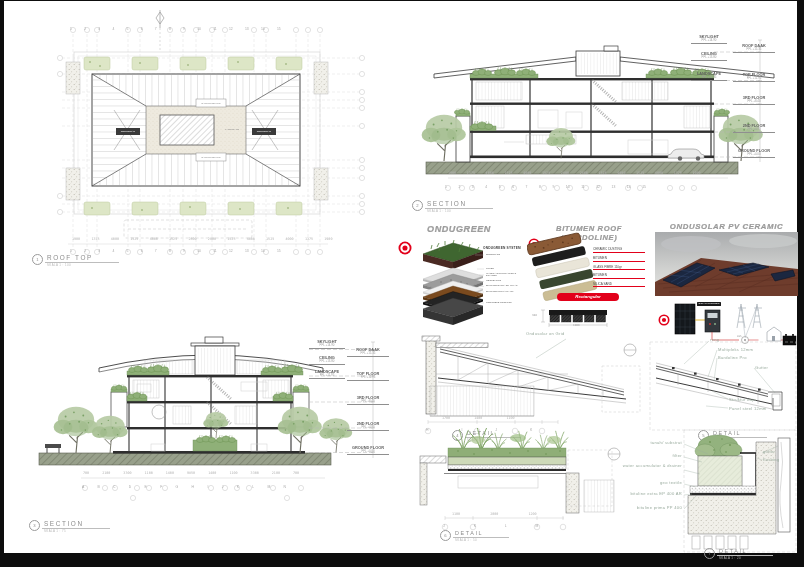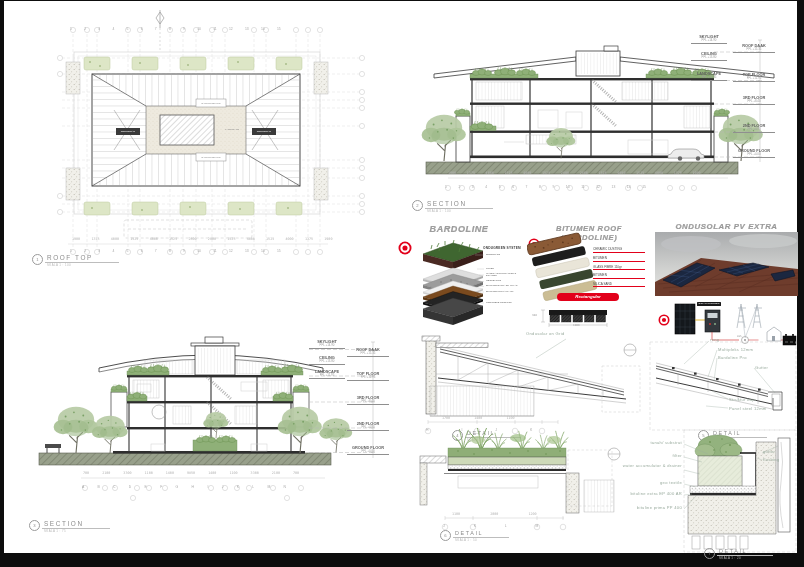--- a/index.html
+++ b/index.html
@@ -375,21 +375,21 @@
   <div class="dtitle" style="left:4px;top:178px">
     <span class="circ">2</span>
     <span class="tcol">
           <span class="tname">SECTION</span>
     <span class="tscale">SKALA 1 : 100</span>
         </span>
   </div>
 </div>
 
 <div class="panel" style="left:393px;top:224px;width:132px;height:104px">
-  <div class="ptitle" style="top:0">BARDOLINE</div>
+  <div class="ptitle" style="top:0">ONDUGREEN</div>
   <svg class="fill" viewBox="0 0 132 104">
     <g transform="translate(12,24)">
       <circle r="6.5" fill="#e2001a"></circle>
           <circle r="3.6" fill="none" stroke="#fff" stroke-width="2.1"></circle>
     </g>
     <g>
       <polygon points="30,30 60,19 90,27 60,38" fill="#3f6630" stroke="#2c4a1e" stroke-width=".5"></polygon>
       <path d="M38,25 l1,-4 M44,23 l2,-4 M52,21 l0,-4 M60,20 l1,-4 M68,22 l2,-4 M76,24 l1,-4 M84,26 l2,-3 M46,27 l1,-4 M66,28 l1,-4" stroke="#4e7a38" stroke-width=".8" fill="none"></path>
       <polygon points="30,30 60,38 60,45 30,37" fill="#4a2a23"></polygon>
       <polygon points="60,38 90,27 90,34 60,45" fill="#3a1f1a"></polygon>
@@ -476,21 +476,21 @@
   <span class="blab" style="left:66px;top:32px">BITUMEN</span>
   <span class="blab" style="left:66px;top:40.5px">GLASS FIBRE 110gr</span>
   <span class="blab" style="left:66px;top:49px">BITUMEN</span>
   <span class="blab" style="left:66px;top:57.5px">SILICA SAND</span>
   <div class="redbtn" style="left:30px;top:69px;width:62px">Rectangular</div>
   <span class="tinydim" style="left:5px;top:89px">340</span>
   <span class="tinydim" style="left:46px;top:99px">1000</span>
 </div>
 
 <div class="panel" style="left:653px;top:222px;width:147px;height:130px">
-  <div class="ptitle" style="top:0;font-size:7.8px">ONDUSOLAR PV EXTRA</div>
+  <div class="ptitle" style="top:0;font-size:7.8px">ONDUSOLAR PV CERAMIC</div>
   <svg class="ov" style="left:2px;top:10px" width="143" height="64" viewBox="0 0 143 64">
     <defs>
           <linearGradient id="sky" x2="0" y2="1">
             <stop offset="0" stop-color="#a9abad"></stop>
             <stop offset=".6" stop-color="#d2d3d1"></stop>
             <stop offset="1" stop-color="#e6e6e4"></stop>
           </linearGradient>
         </defs>
     <rect width="143" height="64" fill="url(#sky)"></rect>
     <ellipse cx="36" cy="12" rx="30" ry="8" fill="#bfc1c3" opacity=".8"></ellipse>

